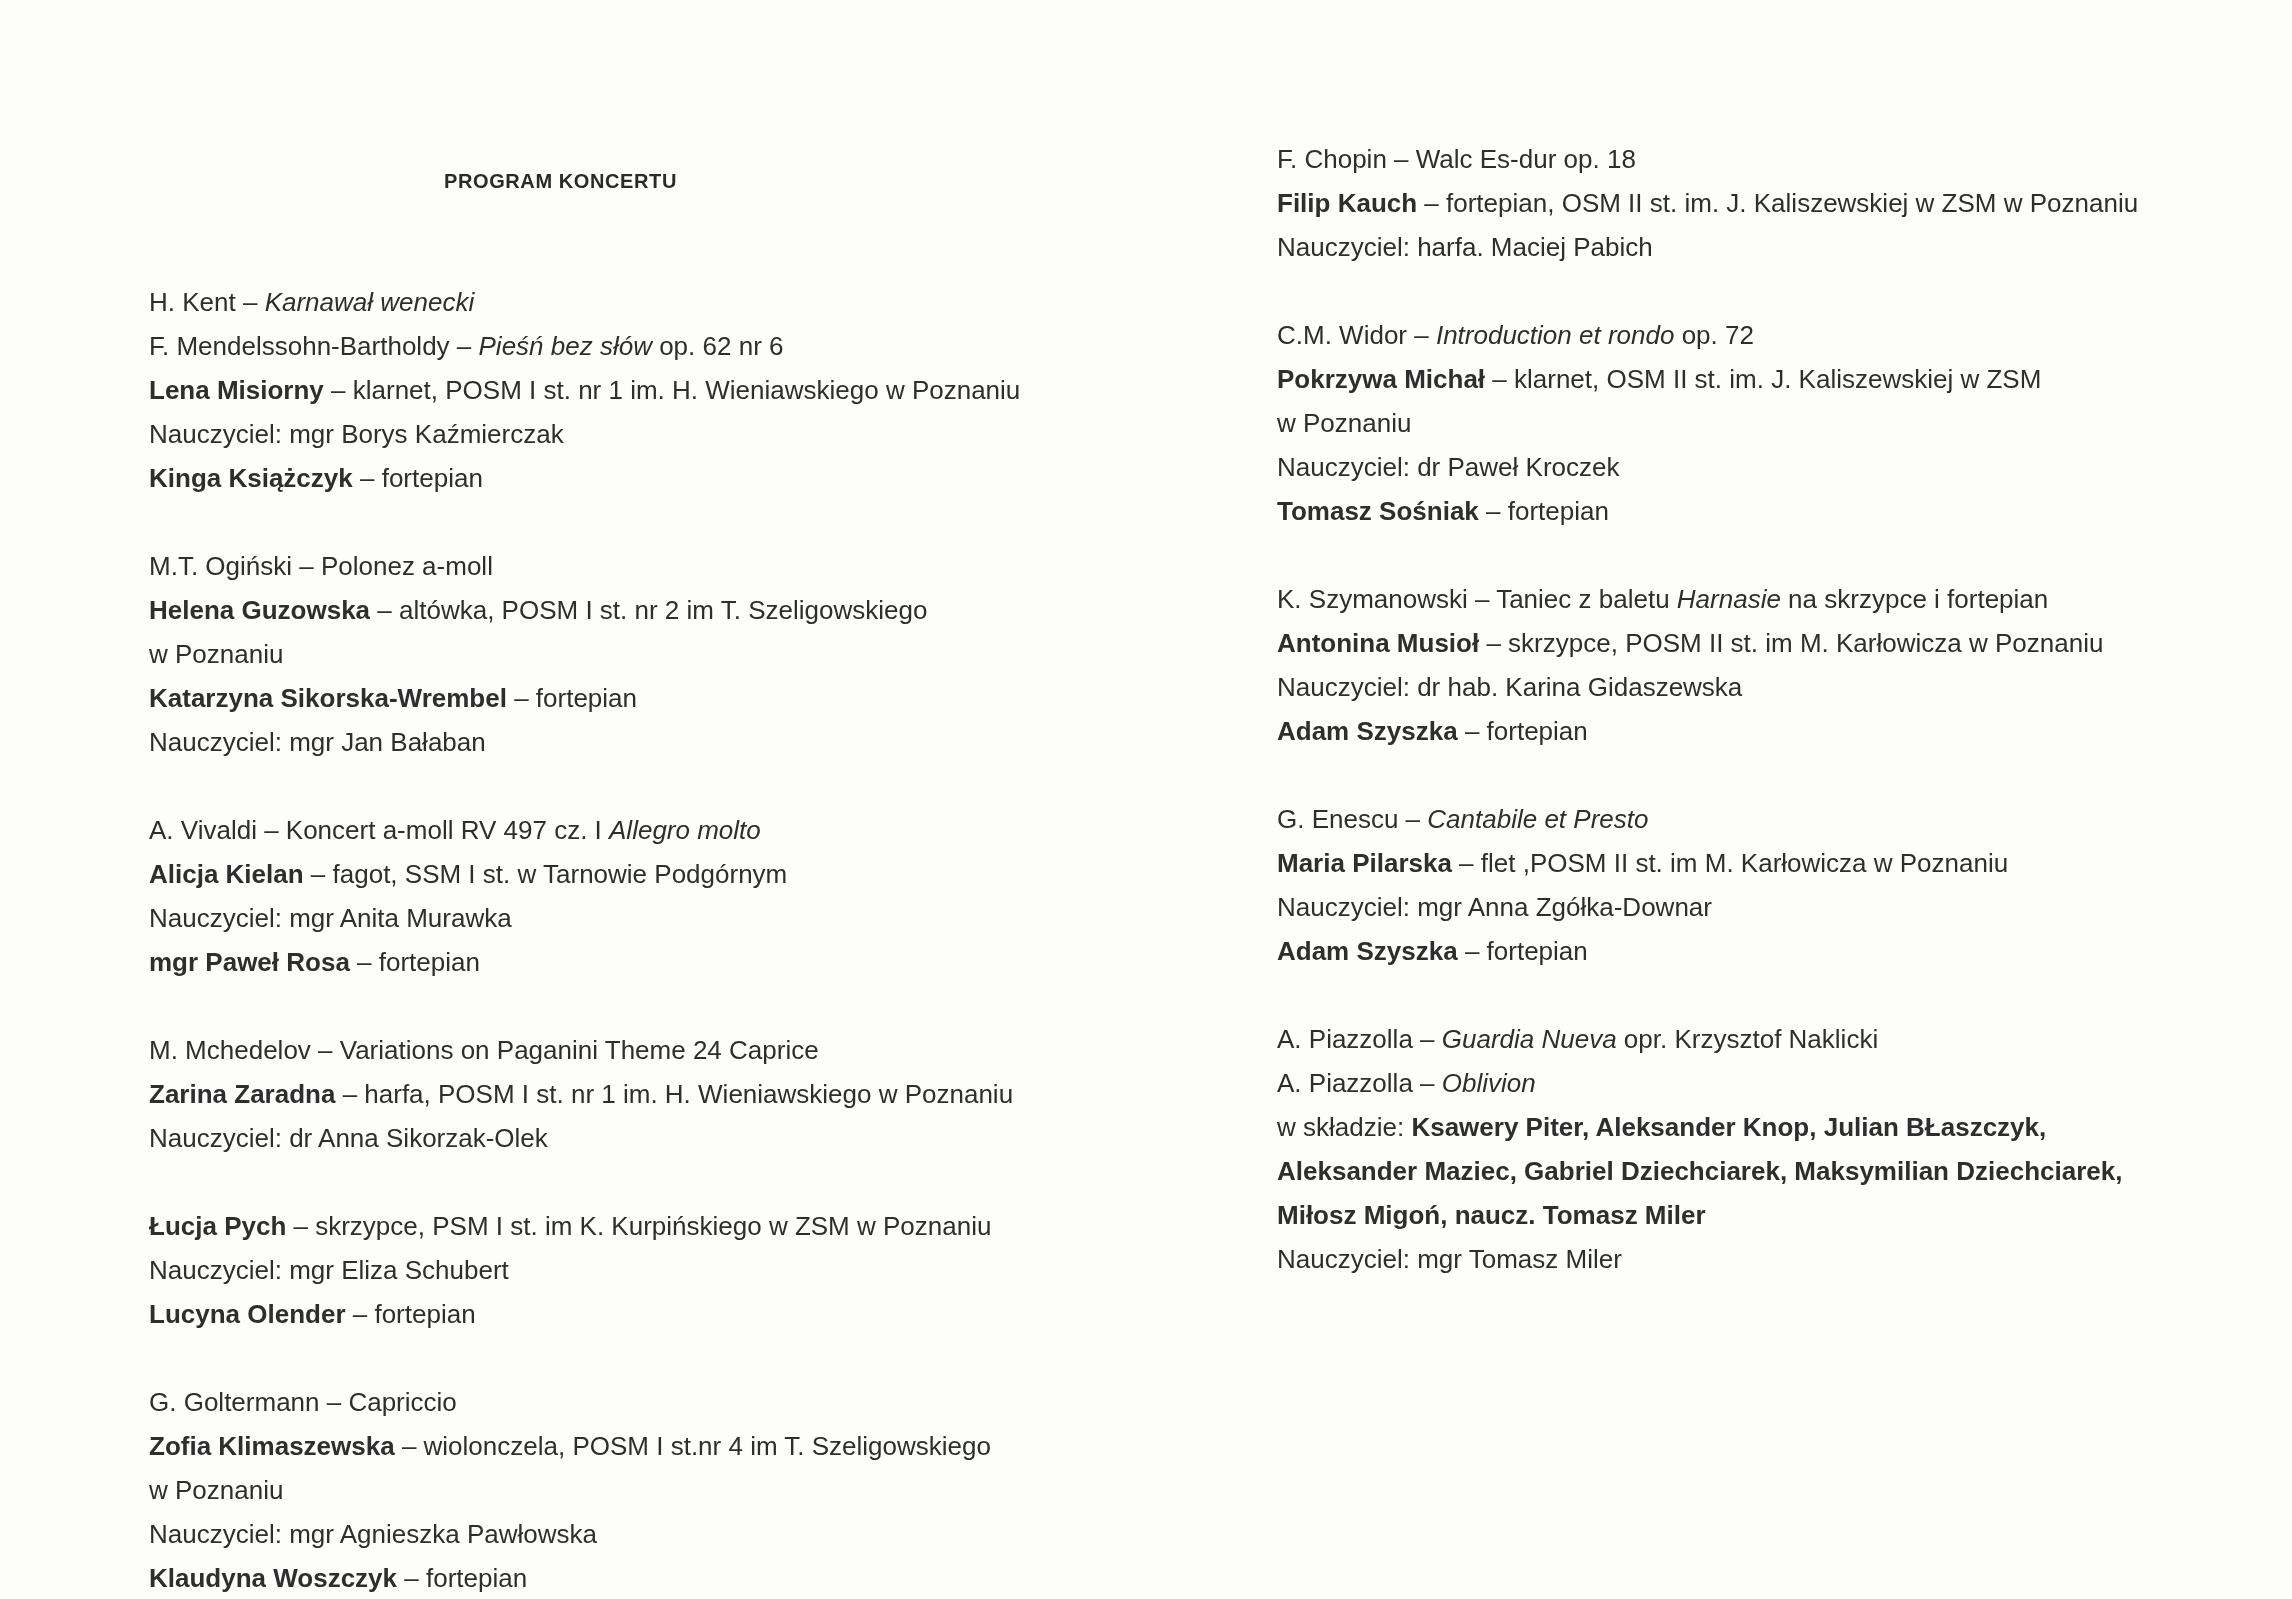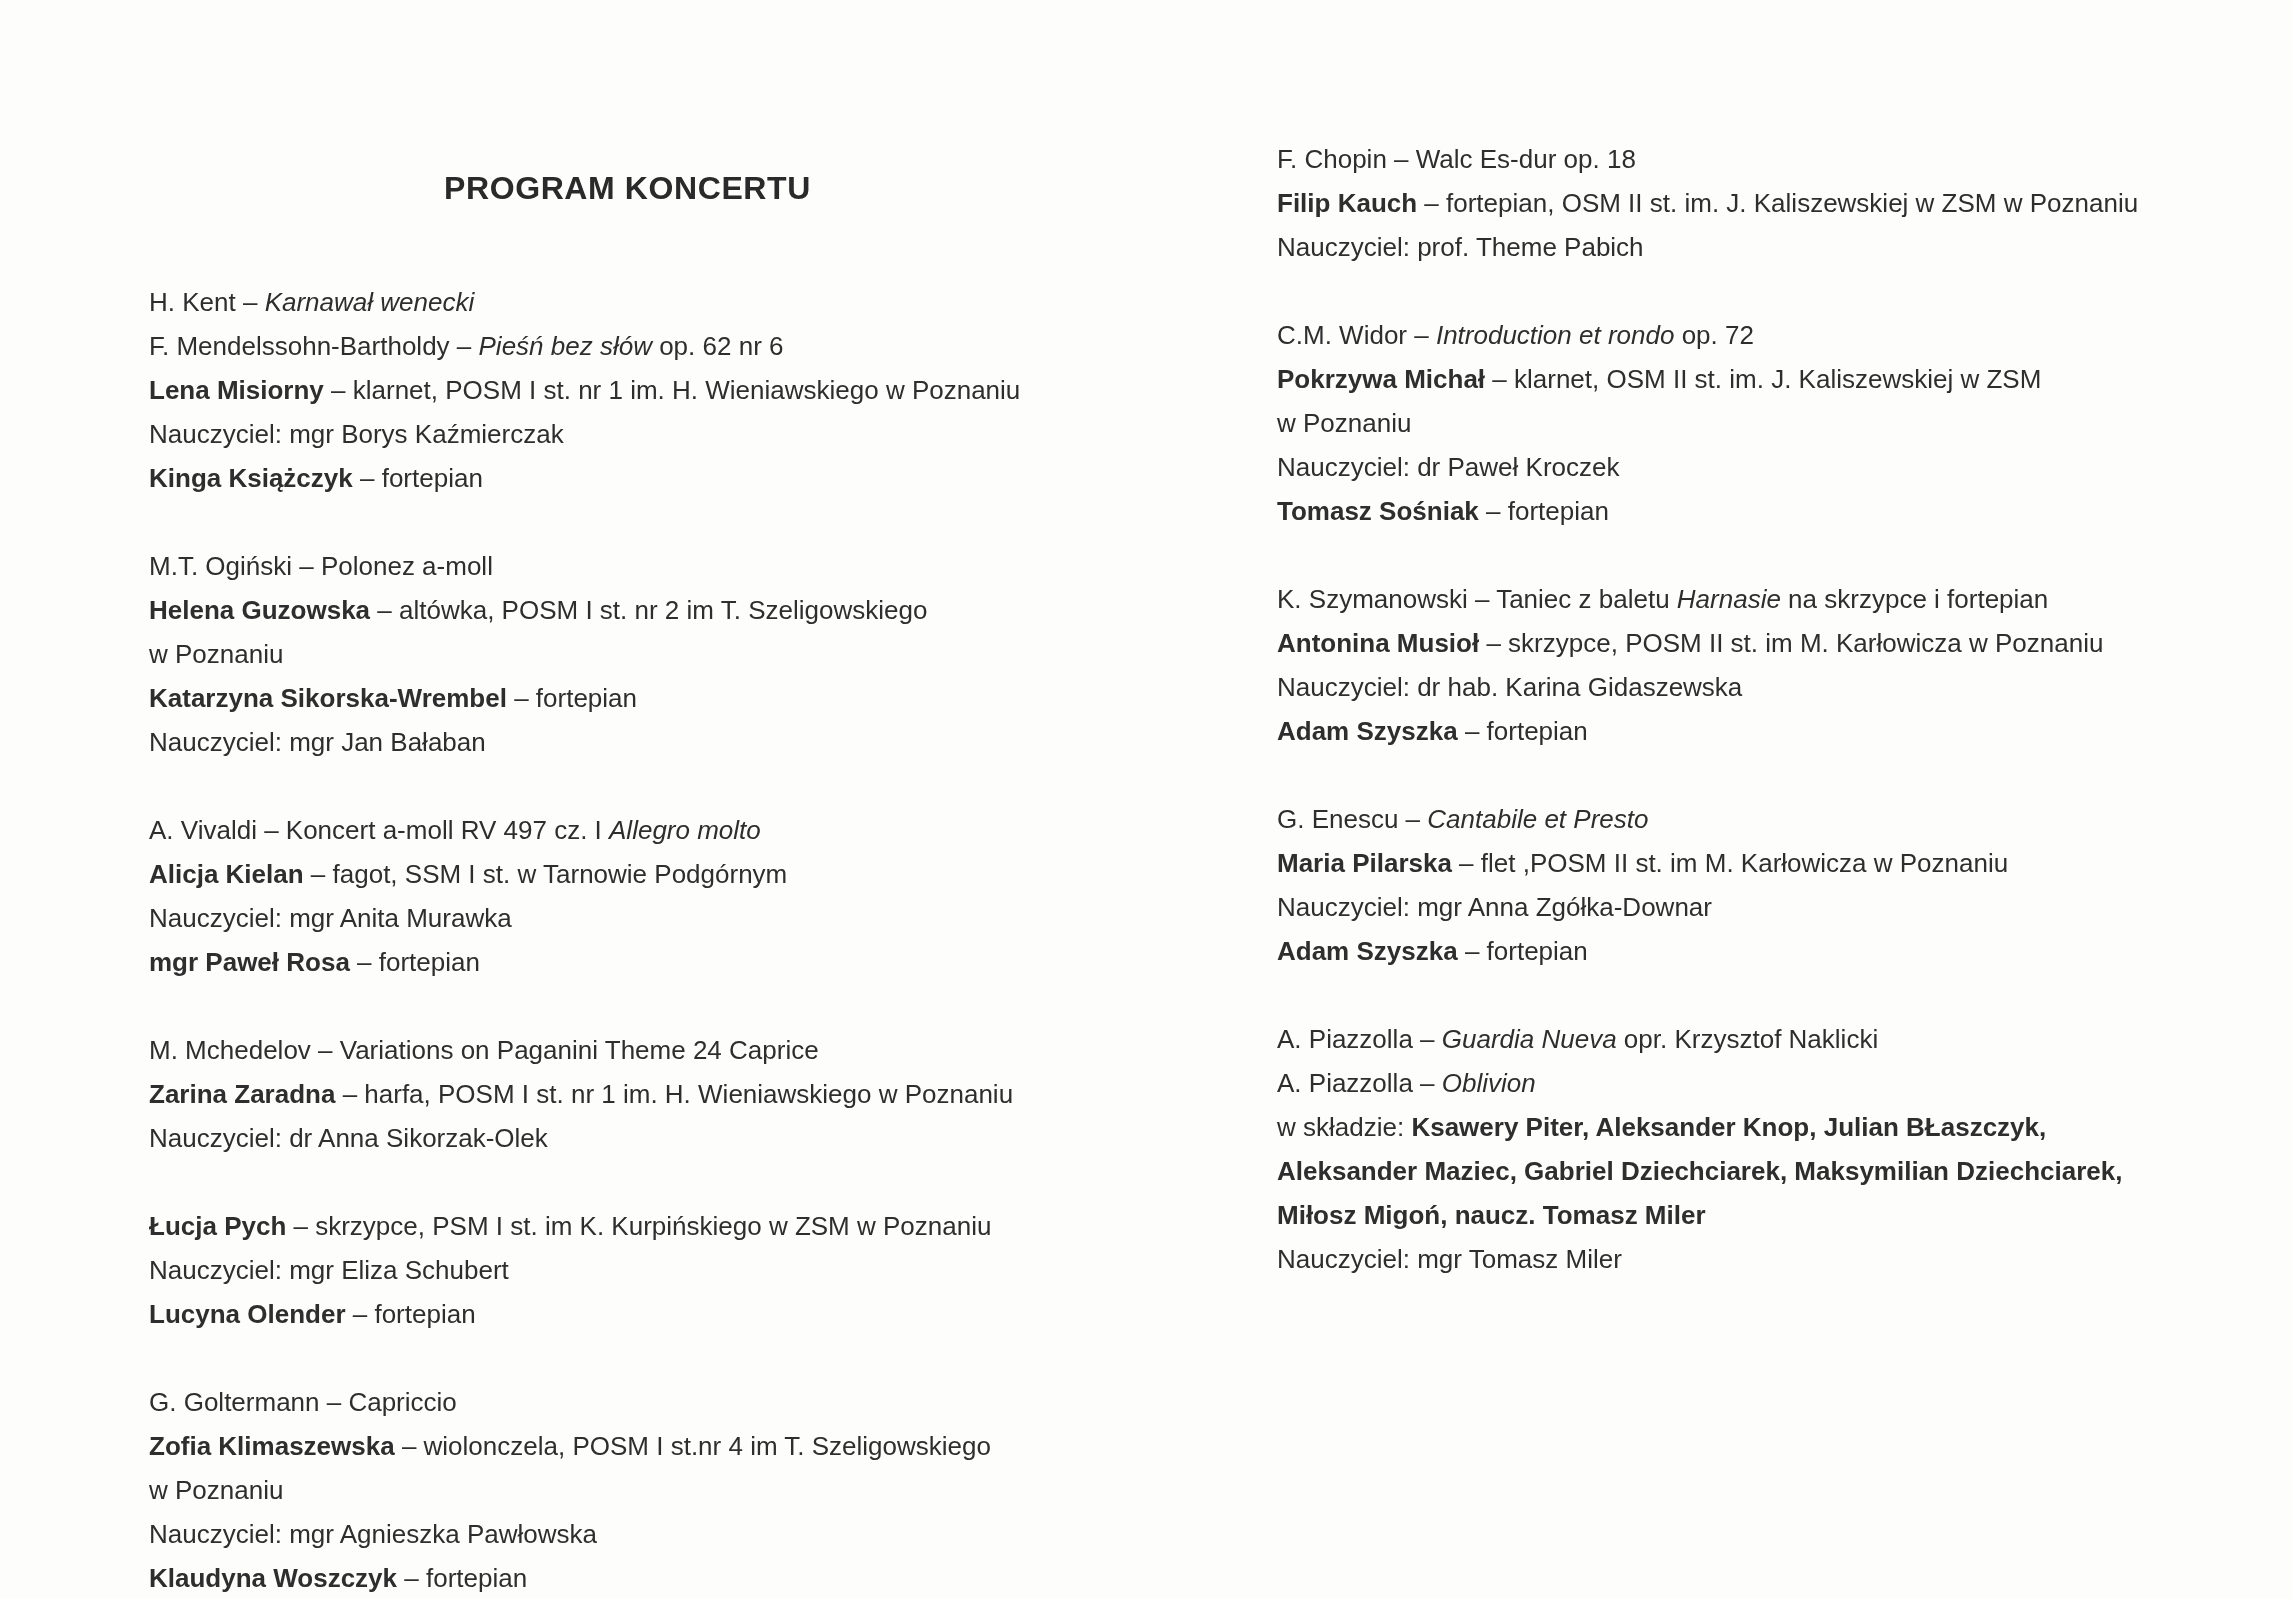--- a/index.html
+++ b/index.html
@@ -27,21 +27,21 @@
     position: absolute;
     left: 0; top: 0;
     width: 2293px;
     height: 1600px;
   }
 
   .program-title {
     position: absolute;
     left: 444px;
     top: 170px;
-    font-size: 32px;
+    font-size: 20px;
     font-weight: bold;
     letter-spacing: 0.6px;
     color: #2a2a2a;
   }
 
   .column {
     position: absolute;
     font-size: 26px;
     line-height: 44px;
     color: #2e2e2e;
@@ -107,21 +107,21 @@
         <div class="line"><span>w Poznaniu</span></div>
         <div class="line"><span>Nauczyciel: mgr Agnieszka Pawłowska</span></div>
         <div class="line"><span class="b">Klaudyna Woszczyk</span><span> – fortepian</span></div>
       </div>
     </div>
 
   <div class="column right">
       <div class="item">
         <div class="line"><span>F. Chopin – Walc Es-dur op. 18</span></div>
         <div class="line"><span class="b">Filip Kauch</span><span> – fortepian, OSM II st. im. J. Kaliszewskiej w ZSM w Poznaniu</span></div>
-        <div class="line"><span>Nauczyciel: prof. Theme Pabich</span></div>
+        <div class="line"><span>Nauczyciel: harfa. Maciej Pabich</span></div>
       </div>
       <div class="item">
         <div class="line"><span>C.M. Widor – </span><span class="i">Introduction et rondo</span><span> op. 72</span></div>
         <div class="line"><span class="b">Pokrzywa Michał</span><span> – klarnet, OSM II st. im. J. Kaliszewskiej w ZSM</span></div>
         <div class="line"><span>w Poznaniu</span></div>
         <div class="line"><span>Nauczyciel: dr Paweł Kroczek</span></div>
         <div class="line"><span class="b">Tomasz Sośniak</span><span> – fortepian</span></div>
       </div>
       <div class="item">
         <div class="line"><span>K. Szymanowski – Taniec z baletu </span><span class="i">Harnasie</span><span> na skrzypce i fortepian</span></div>

